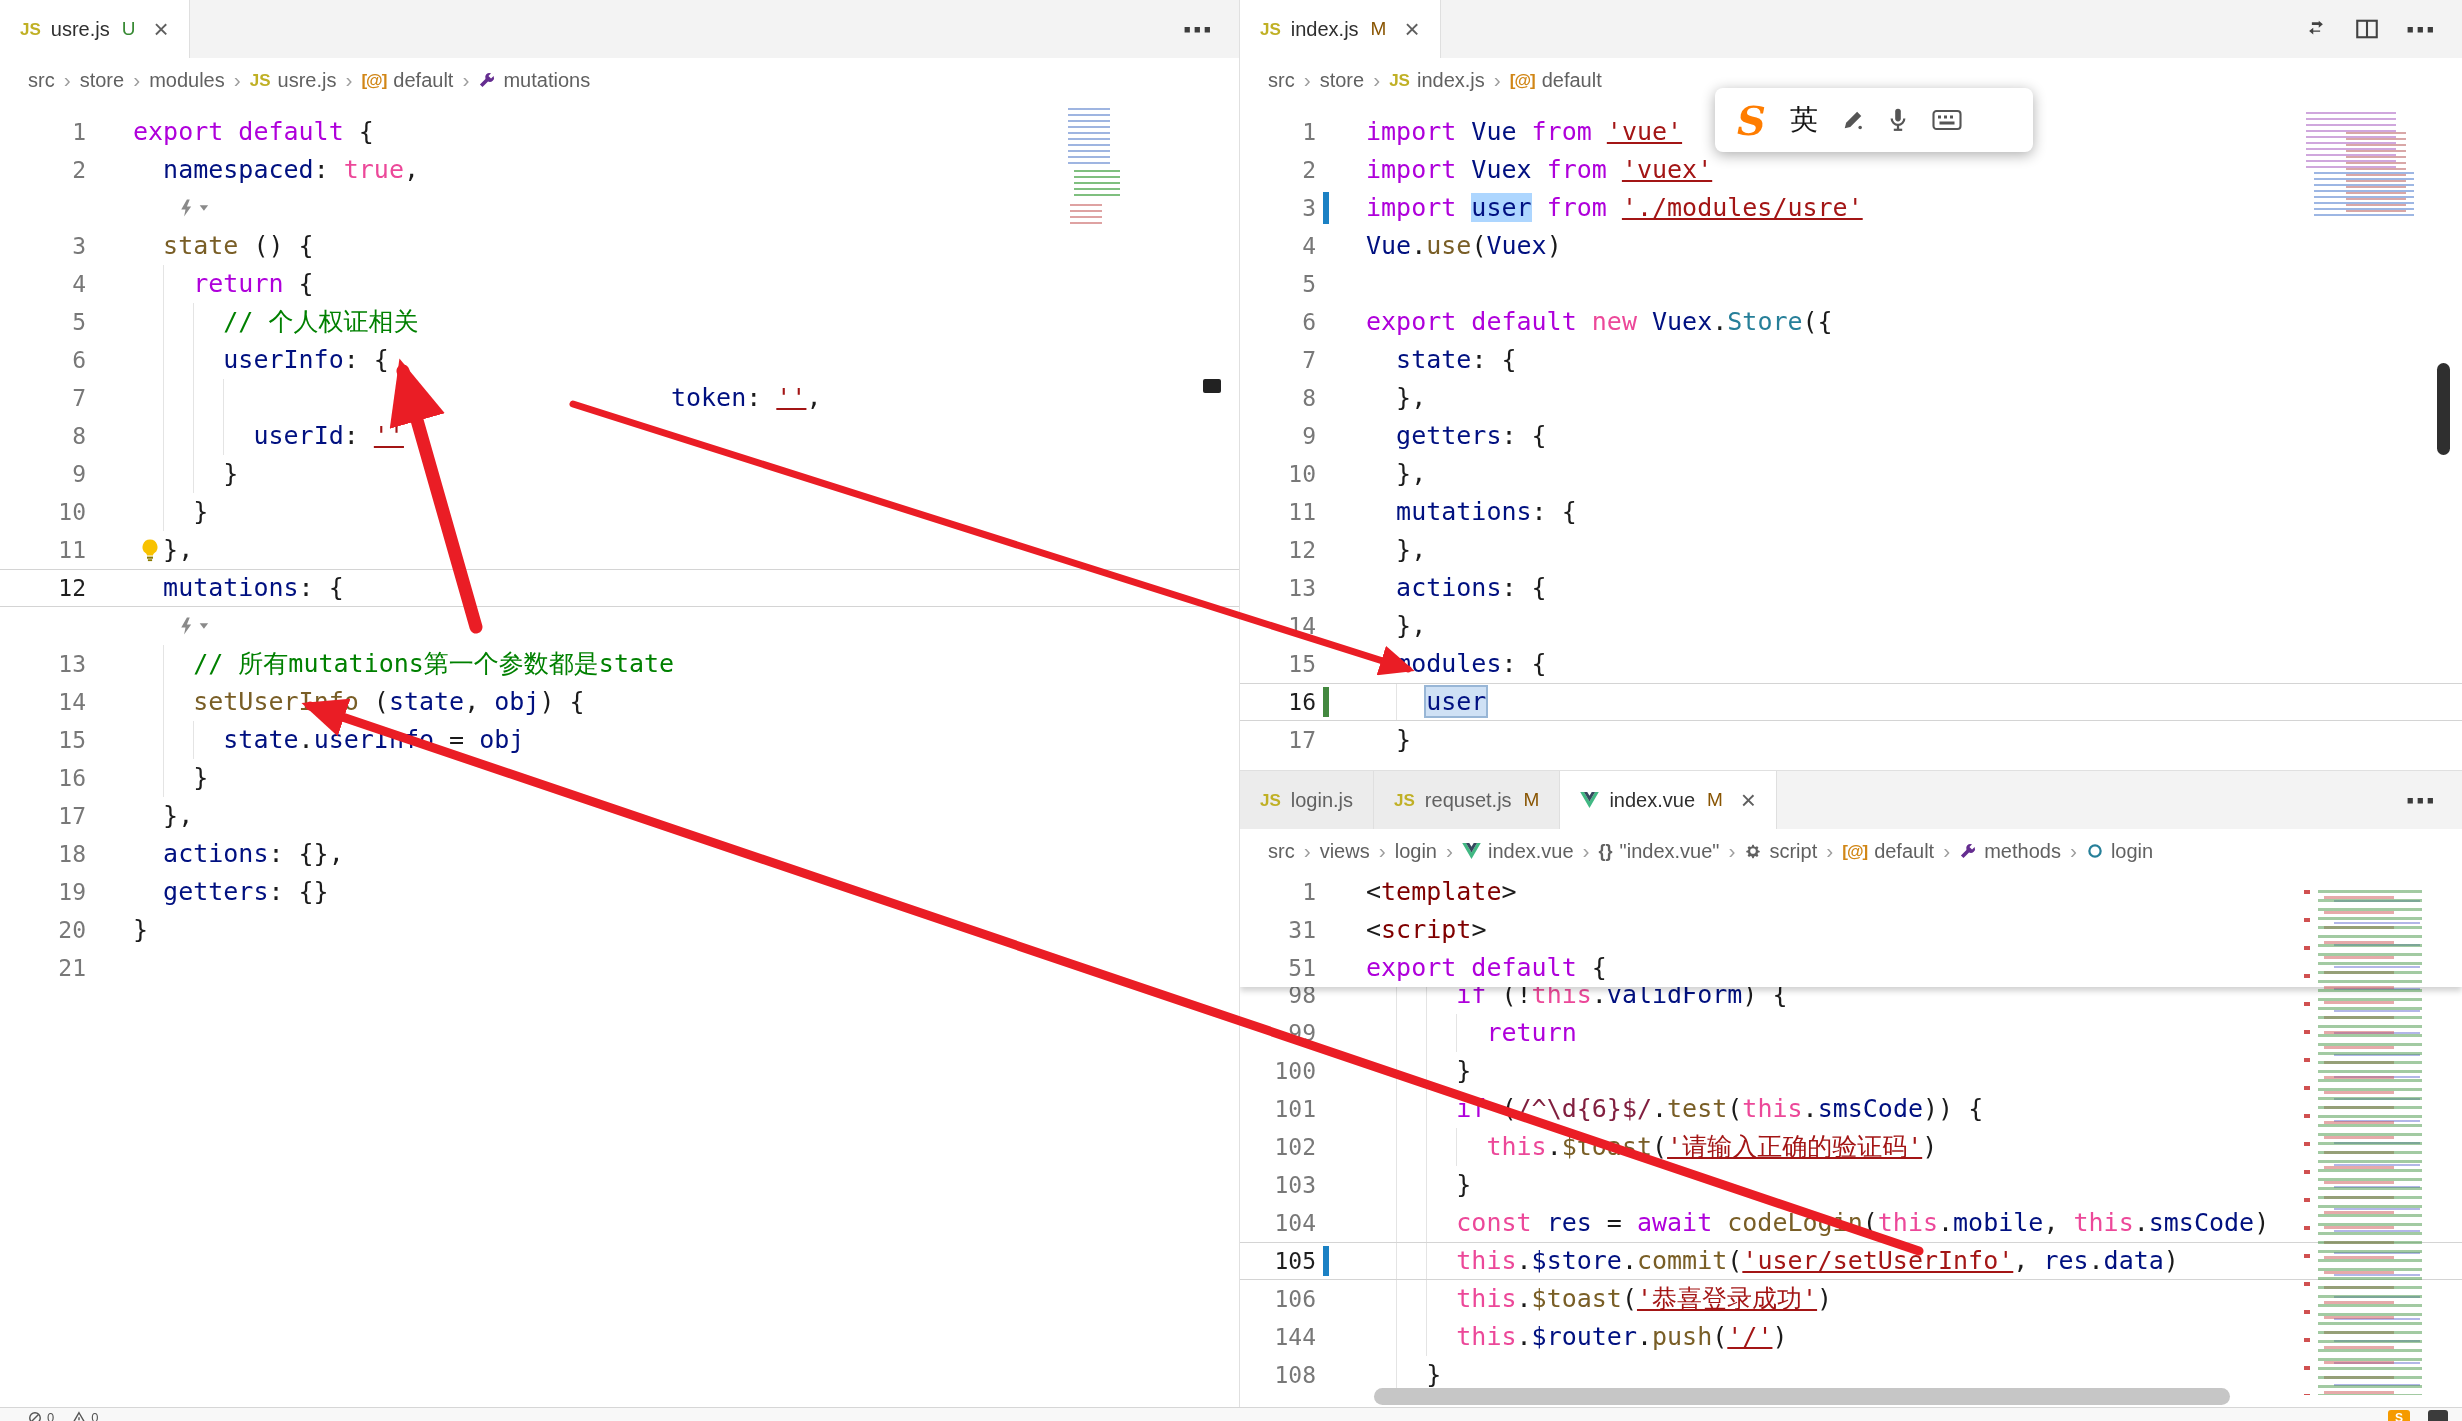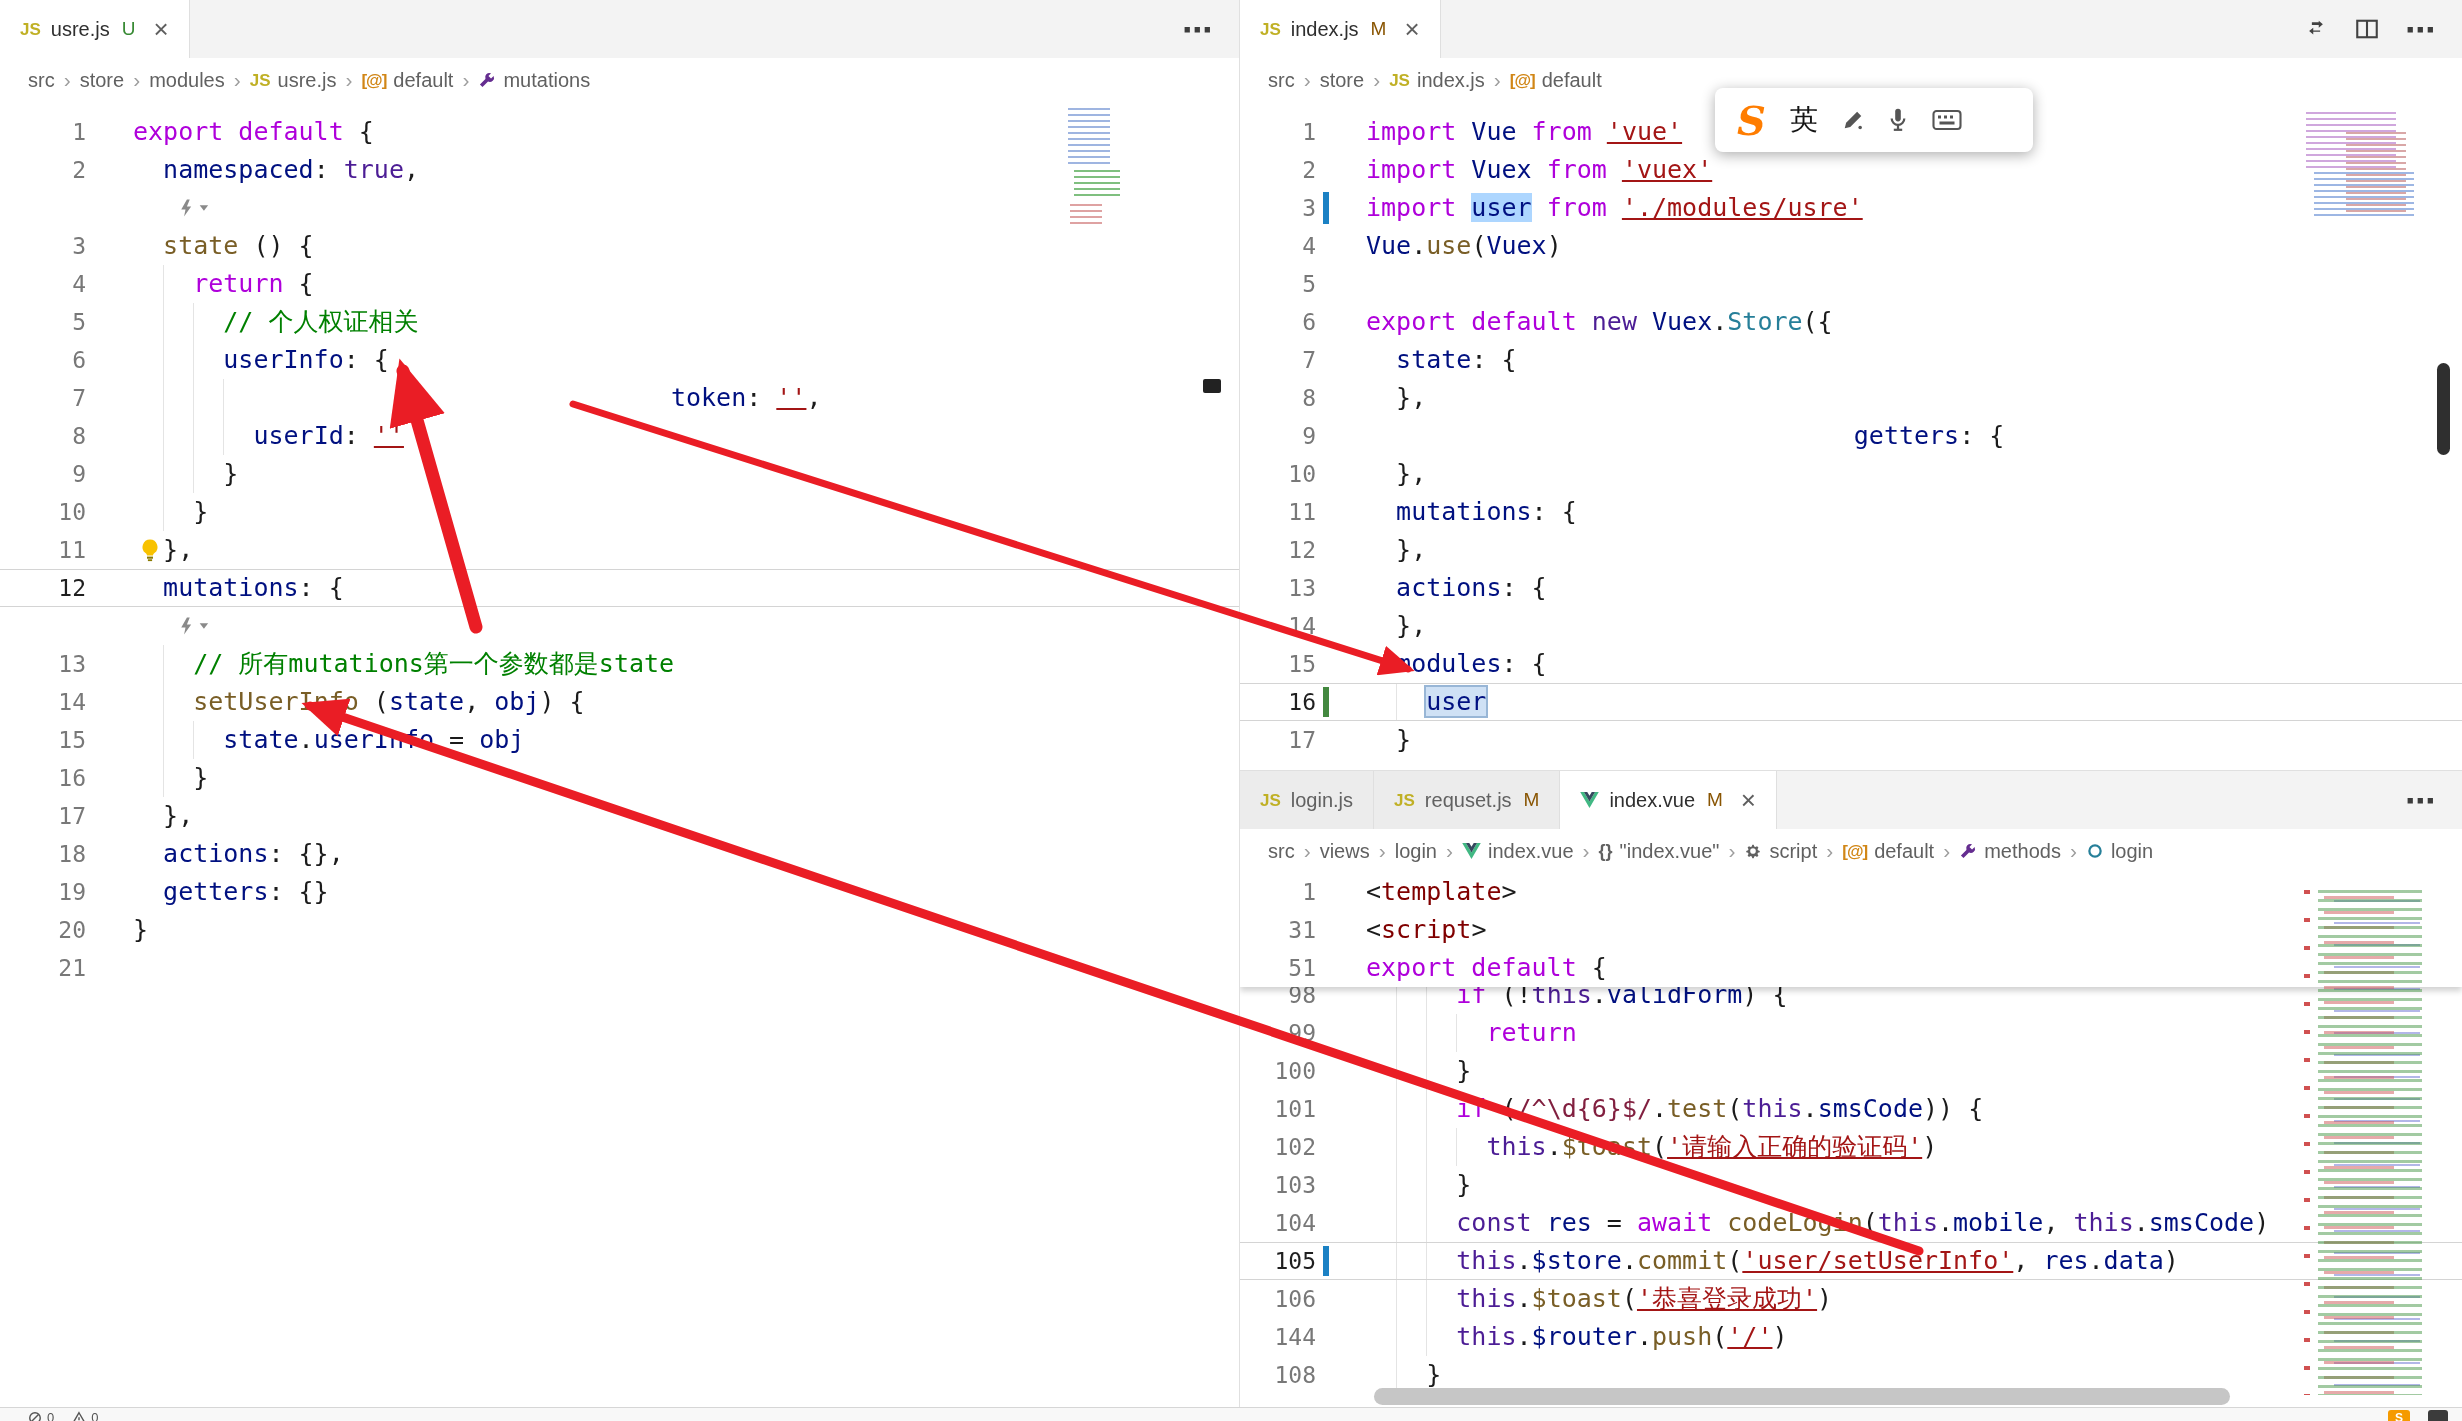--- a/index.html
+++ b/index.html
@@ -48,21 +48,21 @@
   .ln { width:86px; flex:none; text-align:right; color:#787878; font-size:23px; }
   .right-ed .ln { width:76px; }
   .mk { width:24px; flex:none; position:relative; }
   .mk-modified::before { content:''; position:absolute; left:7px; top:3px; bottom:3px; width:6px; background:#1b81c4; }
   .mk-added::before { content:''; position:absolute; left:7px; top:3px; bottom:3px; width:6px; background:#43883f; }
   .lt { flex:1; white-space:pre; position:relative; overflow:hidden; }
   .guide { position:absolute; top:0; bottom:0; width:1px; background:#e4e4e4; }
   .wgt { margin-left:44px; margin-top:9px; }
   .lb { position:absolute; left:138px; top:7px; }
 
-  .tk-kw { color:#af00db;margin-top:16px; } .tk-kw2 { color:#4c1d95; } .tk-str { color:#a31515;text-decoration:underline; }
+  .tk-kw { color:#af00db;margin-top:16px; } .tk-kw2 { color:#ec4899; } .tk-str { color:#a31515;text-decoration:underline; }
   .tk-var { color:#001080; } .tk-fn { color:#795e26; } .tk-com { color:#008000; }
   .tk-pun { color:#1b1b1b; } .tk-re { color:#811f3f; } .tk-tag { color:#800000; }
   .tk-typ { color:#267f99; } .tk-ws { color:#1b1b1b; }
   .tk-sel { background:#add6ff; color:#001080; }
   .tk-selbox { background:#cfe1f5; outline:2px solid #98b6d6; color:#001080; }
 
   
   .sticky { position:relative; z-index:5; background:#fff; box-shadow:0 4px 6px rgba(0,0,0,.18); flex:none; }
   .scrollview { position:relative; overflow:hidden; flex:1; }
   .ed-col { display:flex; flex-direction:column; }
@@ -397,21 +397,21 @@
                 <span class="lt" style="padding-left: 26px;"><span class="tk-ws">  </span><span class="tk-var">state</span><span class="tk-pun">: {</span></span>
               </div>
               <div class="cl">
                 <span class="ln">8</span>
                 <span class="mk"></span>
                 <span class="lt" style="padding-left: 26px;"><span class="tk-ws">  </span><span class="tk-pun">},</span></span>
               </div>
               <div class="cl">
                 <span class="ln">9</span>
                 <span class="mk"></span>
-                <span class="lt" style="padding-left: 26px; text-align: center;"><span class="tk-ws">  </span><span class="tk-var">getters</span><span class="tk-pun">: {</span></span>
+                <span class="lt" style="padding-left: 26px;"><span class="tk-ws">  </span><span class="tk-var">getters</span><span class="tk-pun">: {</span></span>
               </div>
               <div class="cl">
                 <span class="ln">10</span>
                 <span class="mk"></span>
                 <span class="lt" style="padding-left: 26px;"><span class="tk-ws">  </span><span class="tk-pun">},</span></span>
               </div>
               <div class="cl">
                 <span class="ln">11</span>
                 <span class="mk"></span>
                 <span class="lt" style="padding-left: 26px;"><span class="tk-ws">  </span><span class="tk-var">mutations</span><span class="tk-pun">: {</span></span>

